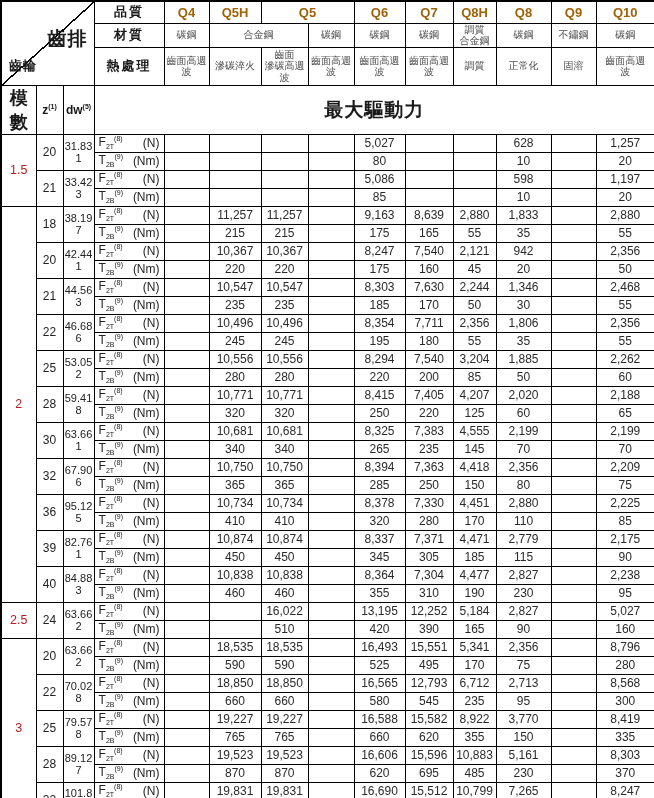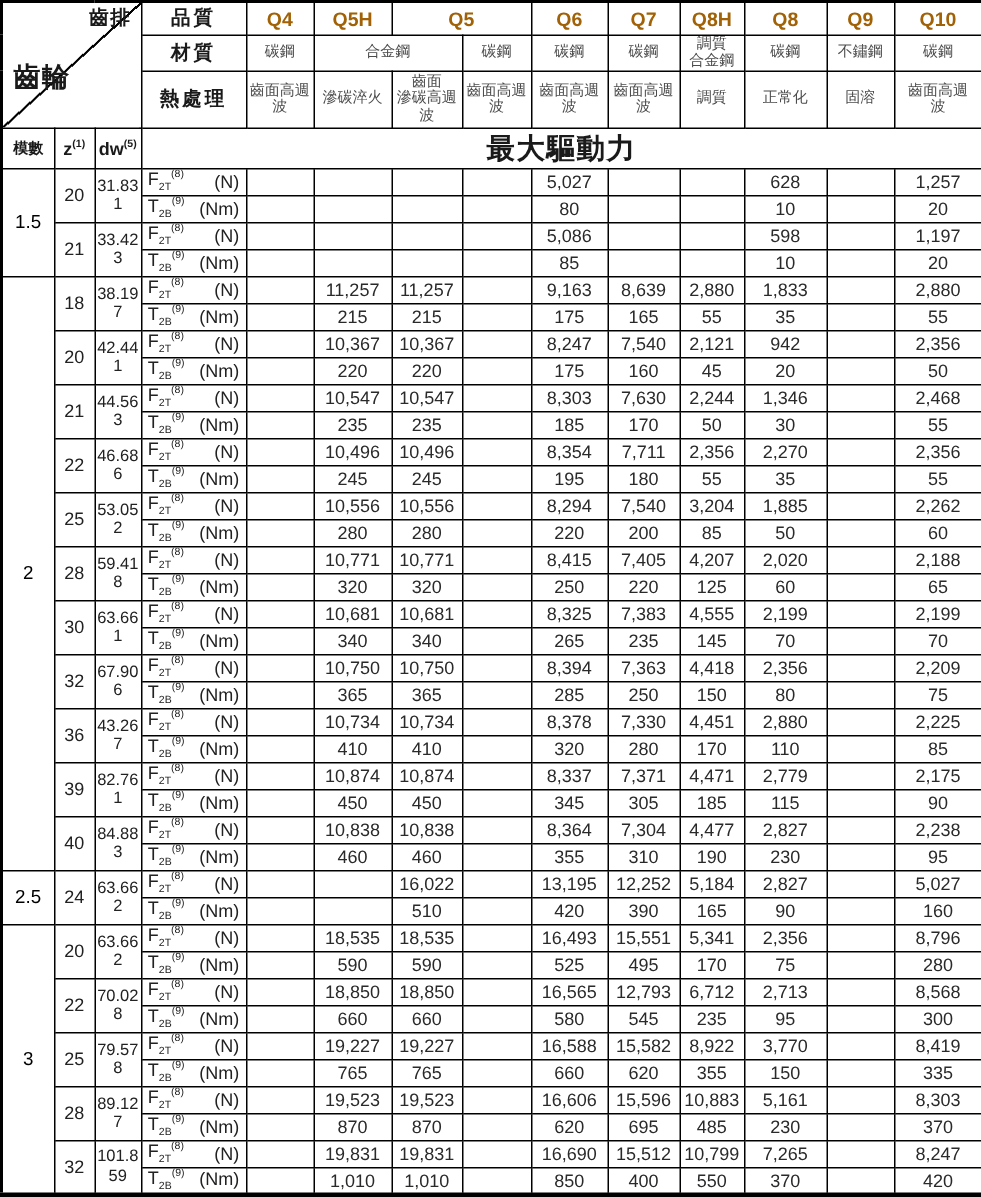--- a/index.html
+++ b/index.html
@@ -32,37 +32,37 @@
   tr.rt { height: 38px; }
   tr.rs { height: 26px; }
   tr.data { height: 18px; }
 
   
   td.corner {
     position: relative;
     background: linear-gradient(to bottom right,
       transparent 49.4%, #000 49.4%, #000 50.6%, transparent 50.6%);
   }
-  .c-tr { position: absolute; top: 1px; right: 6px; font-size: 13px; font-weight: 700; letter-spacing: 1px; }
-  .c-bl { position: absolute; bottom: 22px; left: 7px; font-size: 18px; font-weight: 700; letter-spacing: 1px; }
+  .c-tr { position: absolute; top: 24px; right: 6px; font-size: 19px; font-weight: 700; letter-spacing: 1px; }
+  .c-bl { position: absolute; bottom: 10px; left: 7px; font-size: 13px; font-weight: 700; letter-spacing: 1px; }
 
   th.hl { font-size: 13px; font-weight: 700; letter-spacing: 2px; }
   th.q  { font-size: 13px; font-weight: 700; color: #a16207; }
   td.mat, td.tre {
     font-size: 10px;
     color: #4c4c4c;
     white-space: pre-line;
     line-height: 1.15;
   }
   th.zh { font-size: 12px; font-weight: 700; }
   th.zh sup { font-size: 7px; font-weight: 700; }
   td.maxdrive { font-size: 19px; font-weight: 700; letter-spacing: 1px; }
 
   
-  td.module { font-size: 12.5px; color: #000000; }
+  td.module { font-size: 12.5px; color: #b91c1c; }
   td.zv { font-size: 12px; color: #222; }
   td.dwv { font-size: 11px; color: #222; word-break: break-all; line-height: 1.1; text-align: center; }
   td.lblcell { padding: 0; }
   td.lblcell .lblwrap {
     display: flex; justify-content: space-between; align-items: center;
     padding: 0 4px 0 4px; font-size: 12px; color: #222; line-height: 1;
   }
   td.lblcell sub { font-size: 7px; }
   td.lblcell sup { font-size: 7px; }
   td.num { font-size: 12px; color: #2a2a2a; }
@@ -131,21 +131,21 @@
 波</td>
       <td class="tre">齒面高週
 波</td>
       <td class="tre">調質</td>
       <td class="tre">正常化</td>
       <td class="tre">固溶</td>
       <td class="tre">齒面高週
 波</td>
     </tr>
     <tr class="rs">
-      <th class="hl" style="font-size:10px; letter-spacing:0;font-family:Liberation Serif, serif;">模數</th>
+      <th class="hl" style="font-size:18px; letter-spacing:0;font-family:Liberation Serif, serif;">模數</th>
       <th class="zh"><span>z</span><sup>(1)</sup></th>
       <th class="zh"><span>dw</span><sup>(5)</sup></th>
       <td class="maxdrive" colspan="11">最大驅動力</td>
     </tr>
   </thead>
   <tbody>
       <tr class="data">
         <td class="module" rowspan="4">1.5</td>
         <td class="zv" rowspan="2">20</td>
         <td class="dwv" rowspan="2">31.831</td>
@@ -346,21 +346,21 @@
             <span class="unit">(N)</span>
           </div>
         </td>
         <td class="num"></td>
         <td class="num">10,496</td>
         <td class="num">10,496</td>
         <td class="num"></td>
         <td class="num">8,354</td>
         <td class="num">7,711</td>
         <td class="num">2,356</td>
-        <td class="num">2,270</td>
+        <td class="num">1,806</td>
         <td class="num"></td>
         <td class="num">2,356</td>
       </tr>
       <tr class="data">
         <td class="lblcell">
           <div class="lblwrap">
             <span class="sym">T<sub>2B</sub><sup>(9)</sup></span>
             <span class="unit">(Nm)</span>
           </div>
         </td>
@@ -522,21 +522,21 @@
         <td class="num"></td>
         <td class="num">285</td>
         <td class="num">250</td>
         <td class="num">150</td>
         <td class="num">80</td>
         <td class="num"></td>
         <td class="num">75</td>
       </tr>
       <tr class="data">
         <td class="zv" rowspan="2">36</td>
-        <td class="dwv" rowspan="2">43.267</td>
+        <td class="dwv" rowspan="2">95.125</td>
         <td class="lblcell">
           <div class="lblwrap">
             <span class="sym">F<sub>2T</sub><sup>(8)</sup></span>
             <span class="unit">(N)</span>
           </div>
         </td>
         <td class="num"></td>
         <td class="num">10,734</td>
         <td class="num">10,734</td>
         <td class="num"></td>

